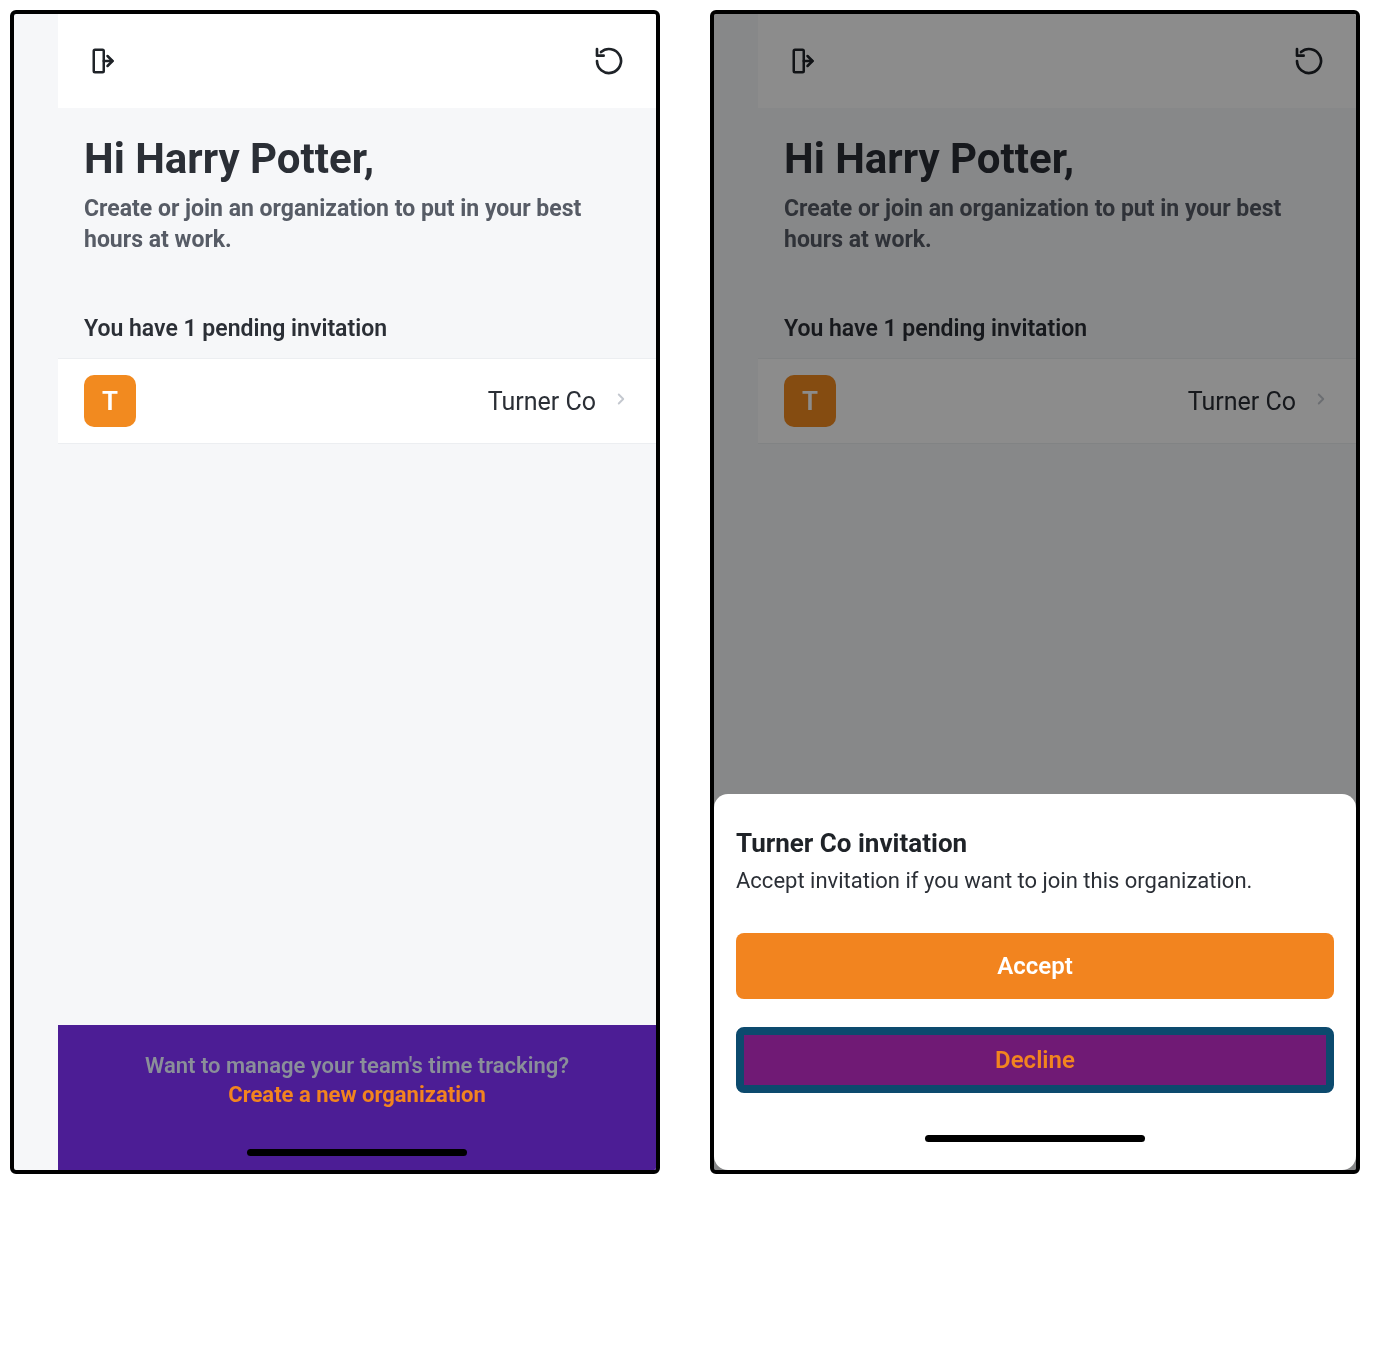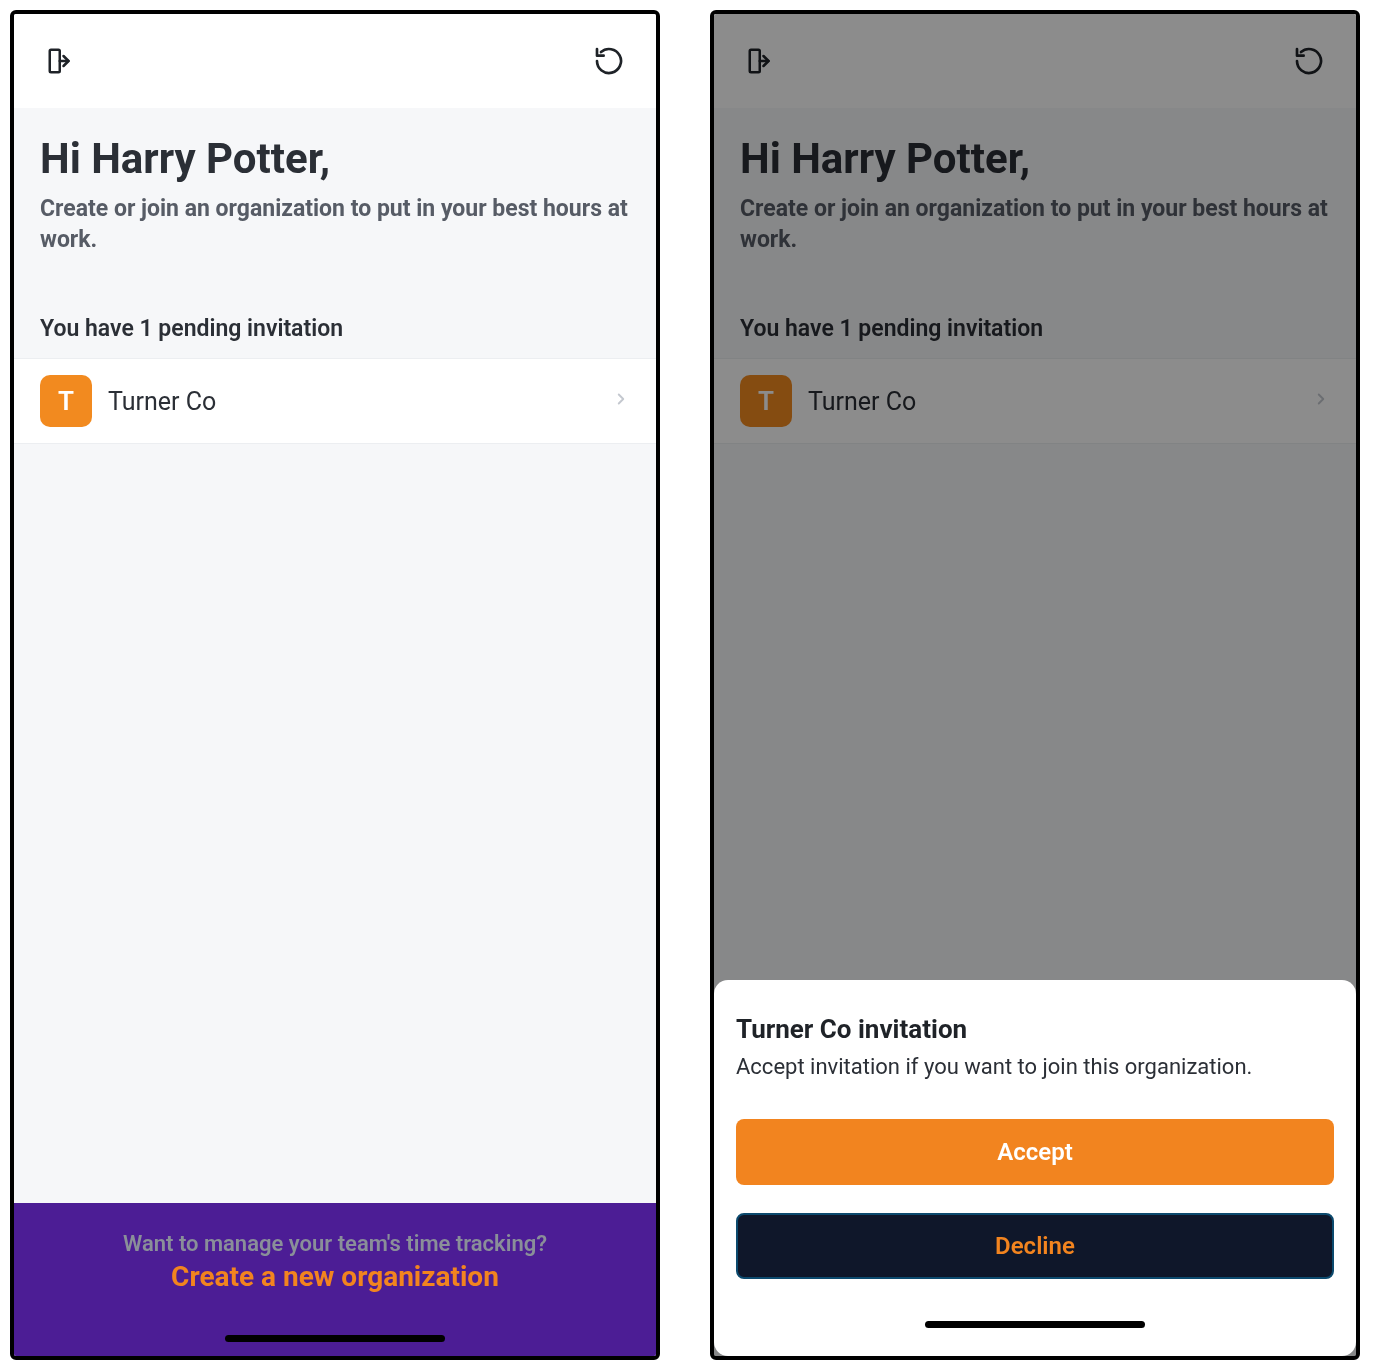--- a/index.html
+++ b/index.html
@@ -11,28 +11,29 @@
     body {
       background: #ffffff;
       width: 1399px;
       height: 1372px;
       display: flex;
       gap: 50px;
       padding: 10px;
     }
     .phone {
       width: 650px;
-      height: 1350px;
+      height: 1164px;
       border: 4px solid #000;
       border-radius: 6px;
       position: relative;
       overflow: hidden;
       background: #f6f7f9;
       display: flex;
       flex-direction: column;
+      padding-left: 44px;
     }
     .topbar {
       background: #ffffff;
       height: 94px;
       display: flex;
       align-items: center;
       justify-content: space-between;
       padding: 0 28px;
     }
     .icon-btn {
@@ -82,40 +83,41 @@
       font-size: 26px;
       font-weight: 600;
       display: flex;
       align-items: center;
       justify-content: center;
     }
     .org-name {
       flex: 1;
       font-size: 25px;
       color: #2b2f36;
+      text-align: right;
     }
     .chevron {
       color: #c4c8cf;
     }
     .spacer {
       flex: 1;
     }
     .footer-block {
       background: #4c1d95;
       padding: 28px 26px 0 26px;
       text-align: center;
     }
     .footer-q {
       font-size: 22px;
       font-weight: 600;
       color: #8a8f99;
       margin-bottom: 4px;
     }
     .footer-link {
-      font-size: 28px;
+      font-size: 22px;
       font-weight: 700;
       color: #f2841f;
     }
     .home-indicator {
       width: 220px;
       height: 7px;
       background: #000;
       border-radius: 10px;
       margin: 42px auto 14px auto;
     }
@@ -157,23 +159,23 @@
       align-items: center;
       justify-content: center;
       margin-bottom: 28px;
     }
     .btn-primary {
       background: #f2841f;
       color: #ffffff;
       border: none;
     }
     .btn-outline {
-      background: #0f172a;
+      background: #701a75;
       color: #f2841f;
-      border: 2px solid #0c4a6e;
+      border: 8px solid #0c4a6e;
     }
   </style>
 </head>
 <body>
 
 <div class="phone">
 
   <div class="topbar">
     <div class="icon-btn">
       <svg width="30" height="30" viewBox="0 0 24 24" fill="none" stroke="currentColor" stroke-width="2" stroke-linecap="round" stroke-linejoin="round">

